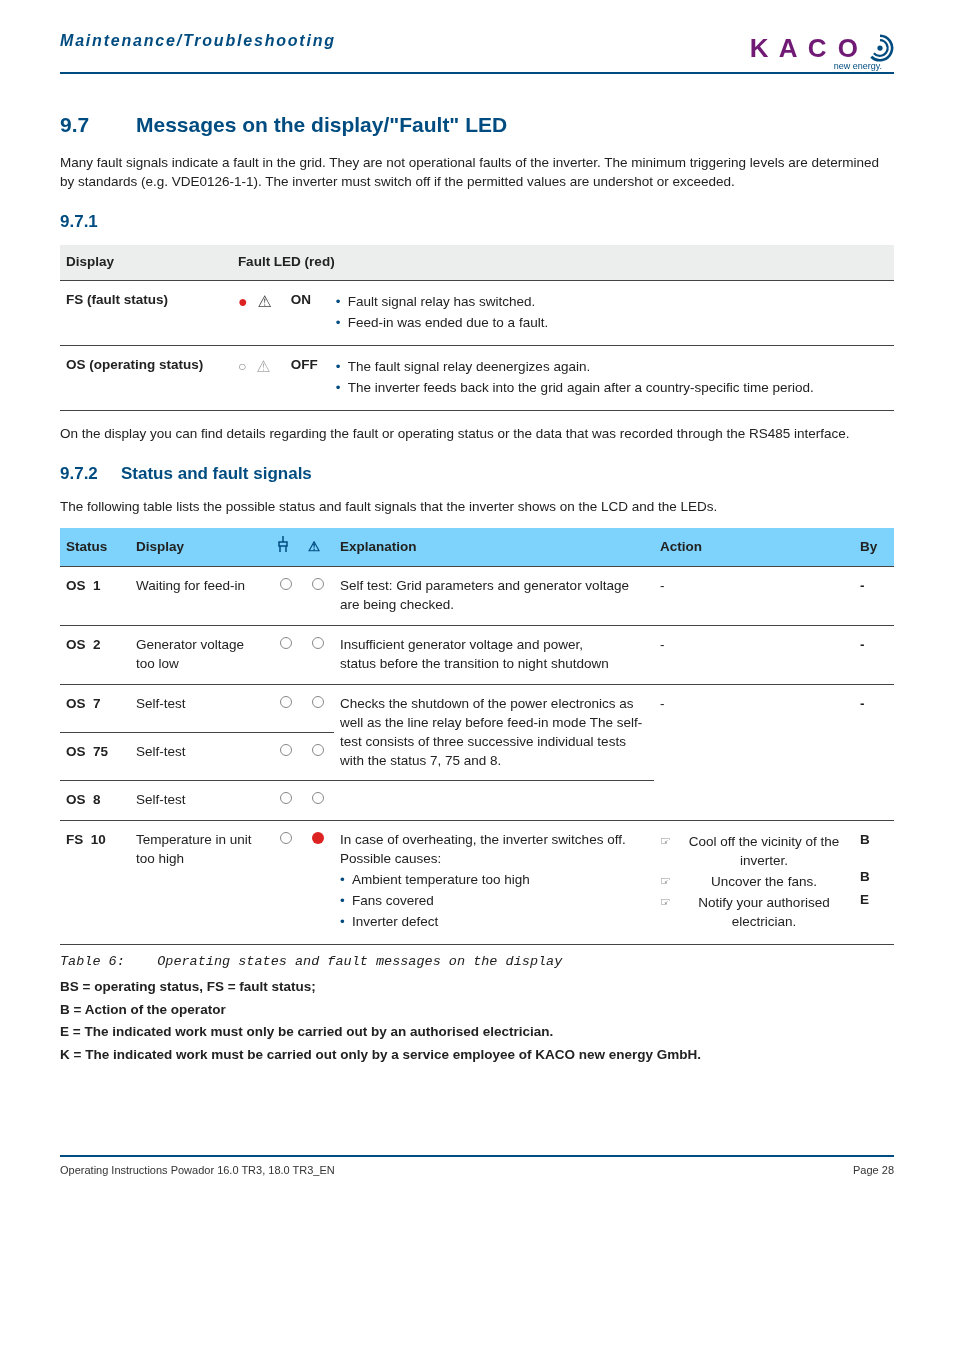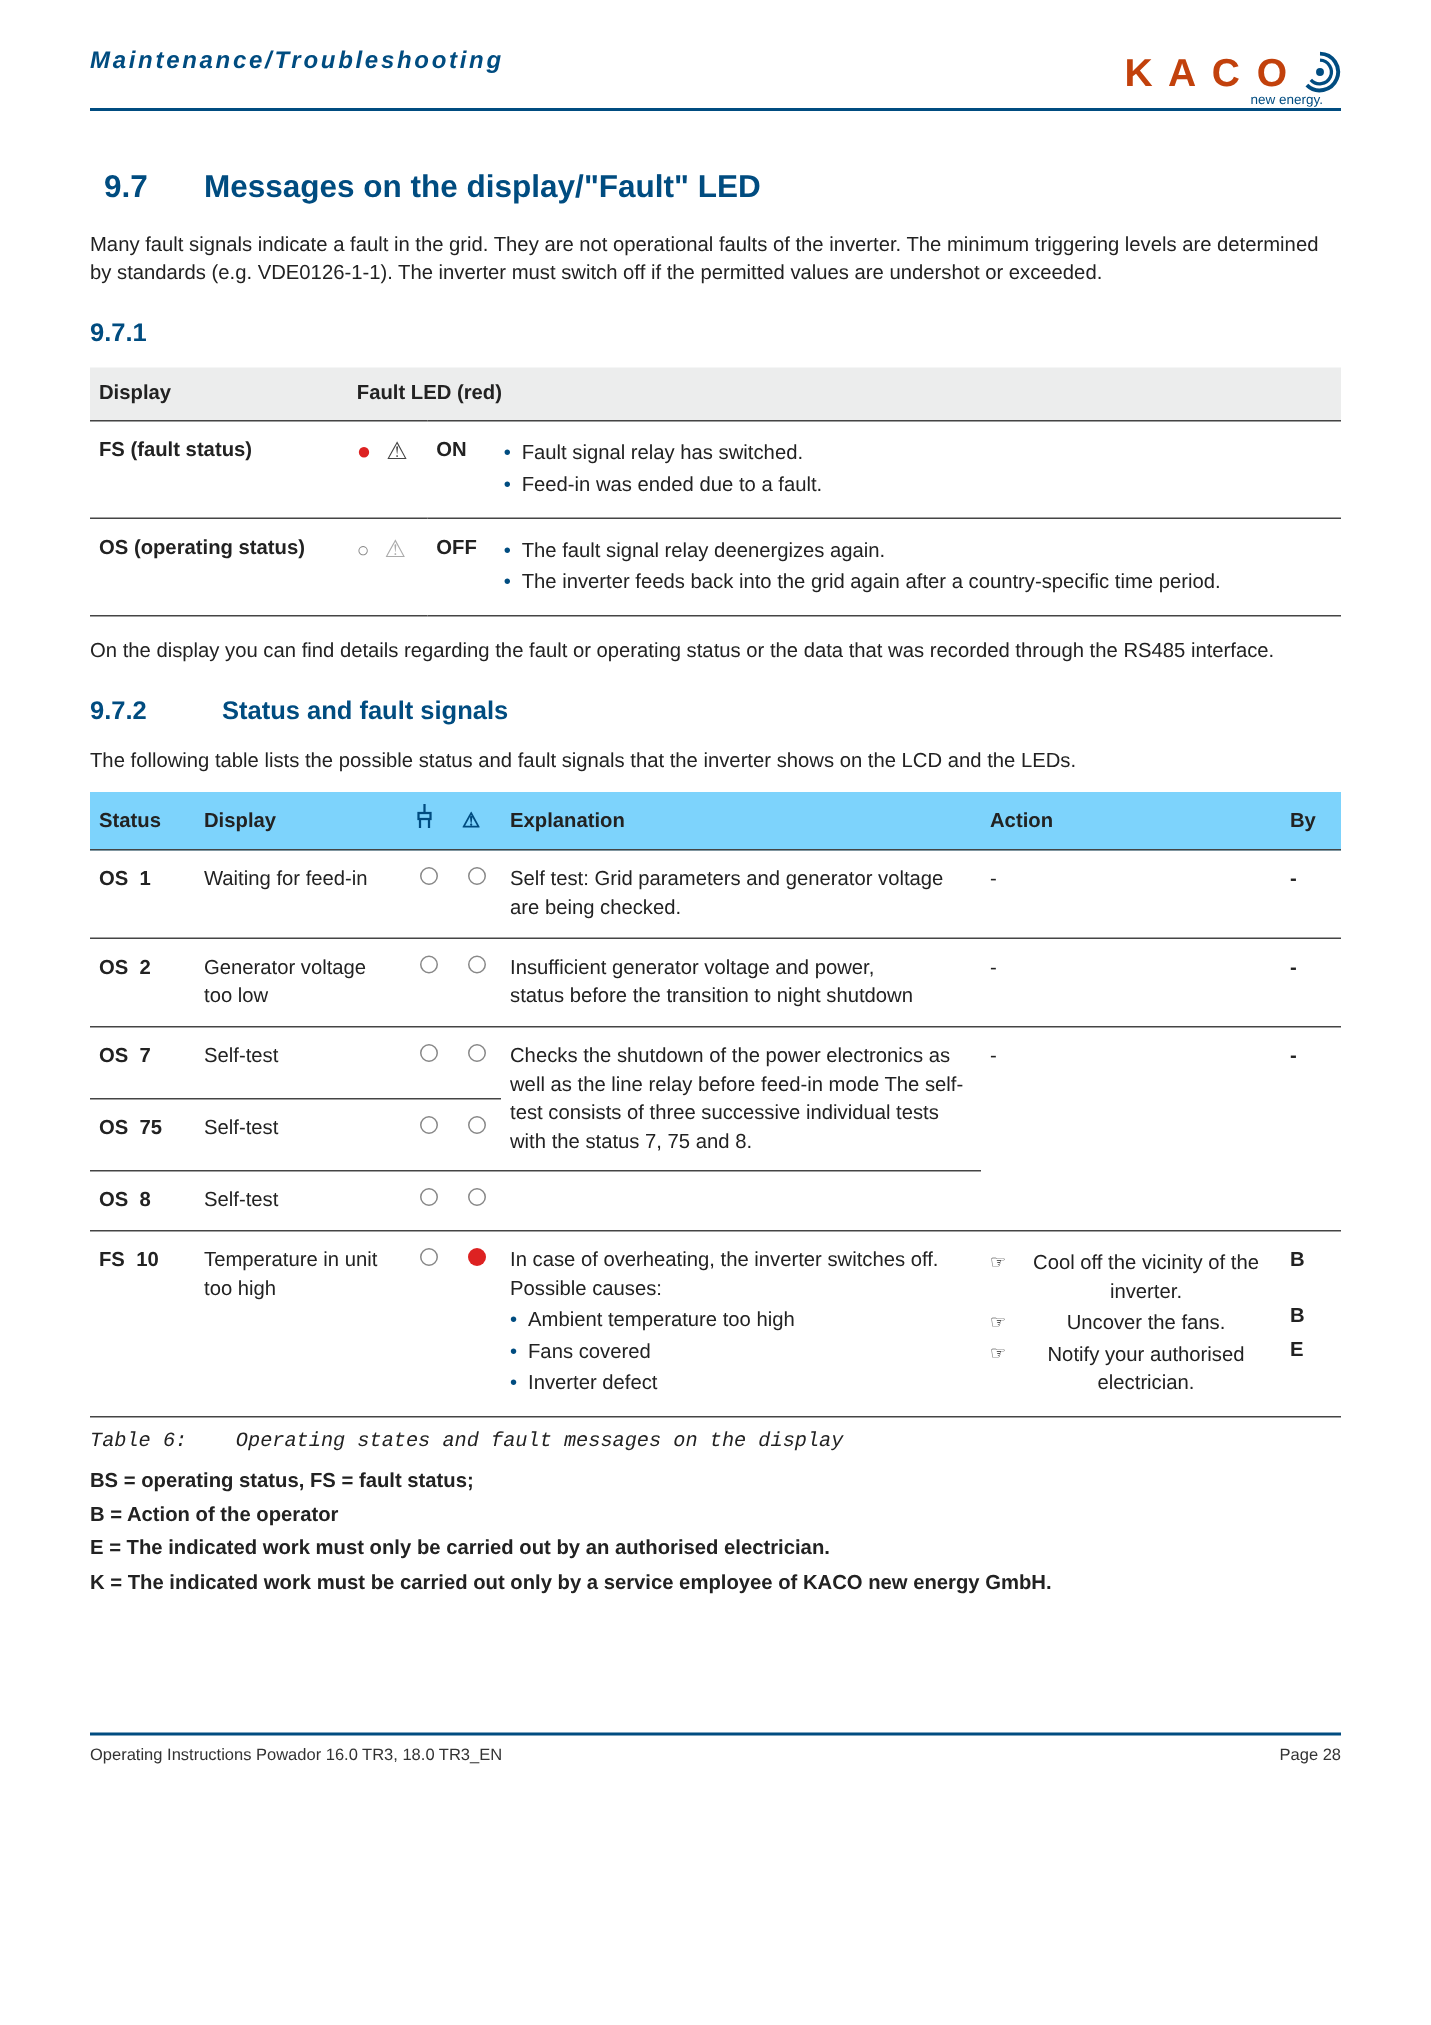--- a/index.html
+++ b/index.html
@@ -26,21 +26,21 @@
     letter-spacing: 1.8px;
     font-weight: 600;
     font-style: italic;
   }
   .logo {
     display: flex;
     align-items: center;
     gap: 6px;
   }
   .logo-text {
-    color: #c2410c;
+    color: #701a75;
     font-size: 26px;
     font-weight: 800;
     letter-spacing: 2px;
     font-family: Arial, sans-serif;
   }
   .logo-swirl {
     width: 28px; height: 28px; position: relative;
   }
   .logo-sub {
     position: absolute; right: 12px; top: 30px;
@@ -53,28 +53,28 @@
   }
 
   h2.sec {
     color: #004c80;
     font-size: 21px;
     font-weight: 700;
     margin: 8px 0 14px 0;
     display: flex;
     gap: 28px;
   }
-  h2.sec .num { min-width: 48px; text-align: center; }
+  h2.sec .num { min-width: 48px; }
   h3.sub {
     color: #004c80;
     font-size: 17px;
     font-weight: 700;
     margin: 18px 0 12px 0;
     display: flex;
-    gap: 40px;
+    gap: 13px;
   }
   h3.sub .num { min-width: 48px; }
 
   p.body { margin: 0 0 12px 0; }
 
   table.t1, table.t2 {
     border-collapse: collapse;
     width: 100%;
     font-size: 13.5px;
   }

